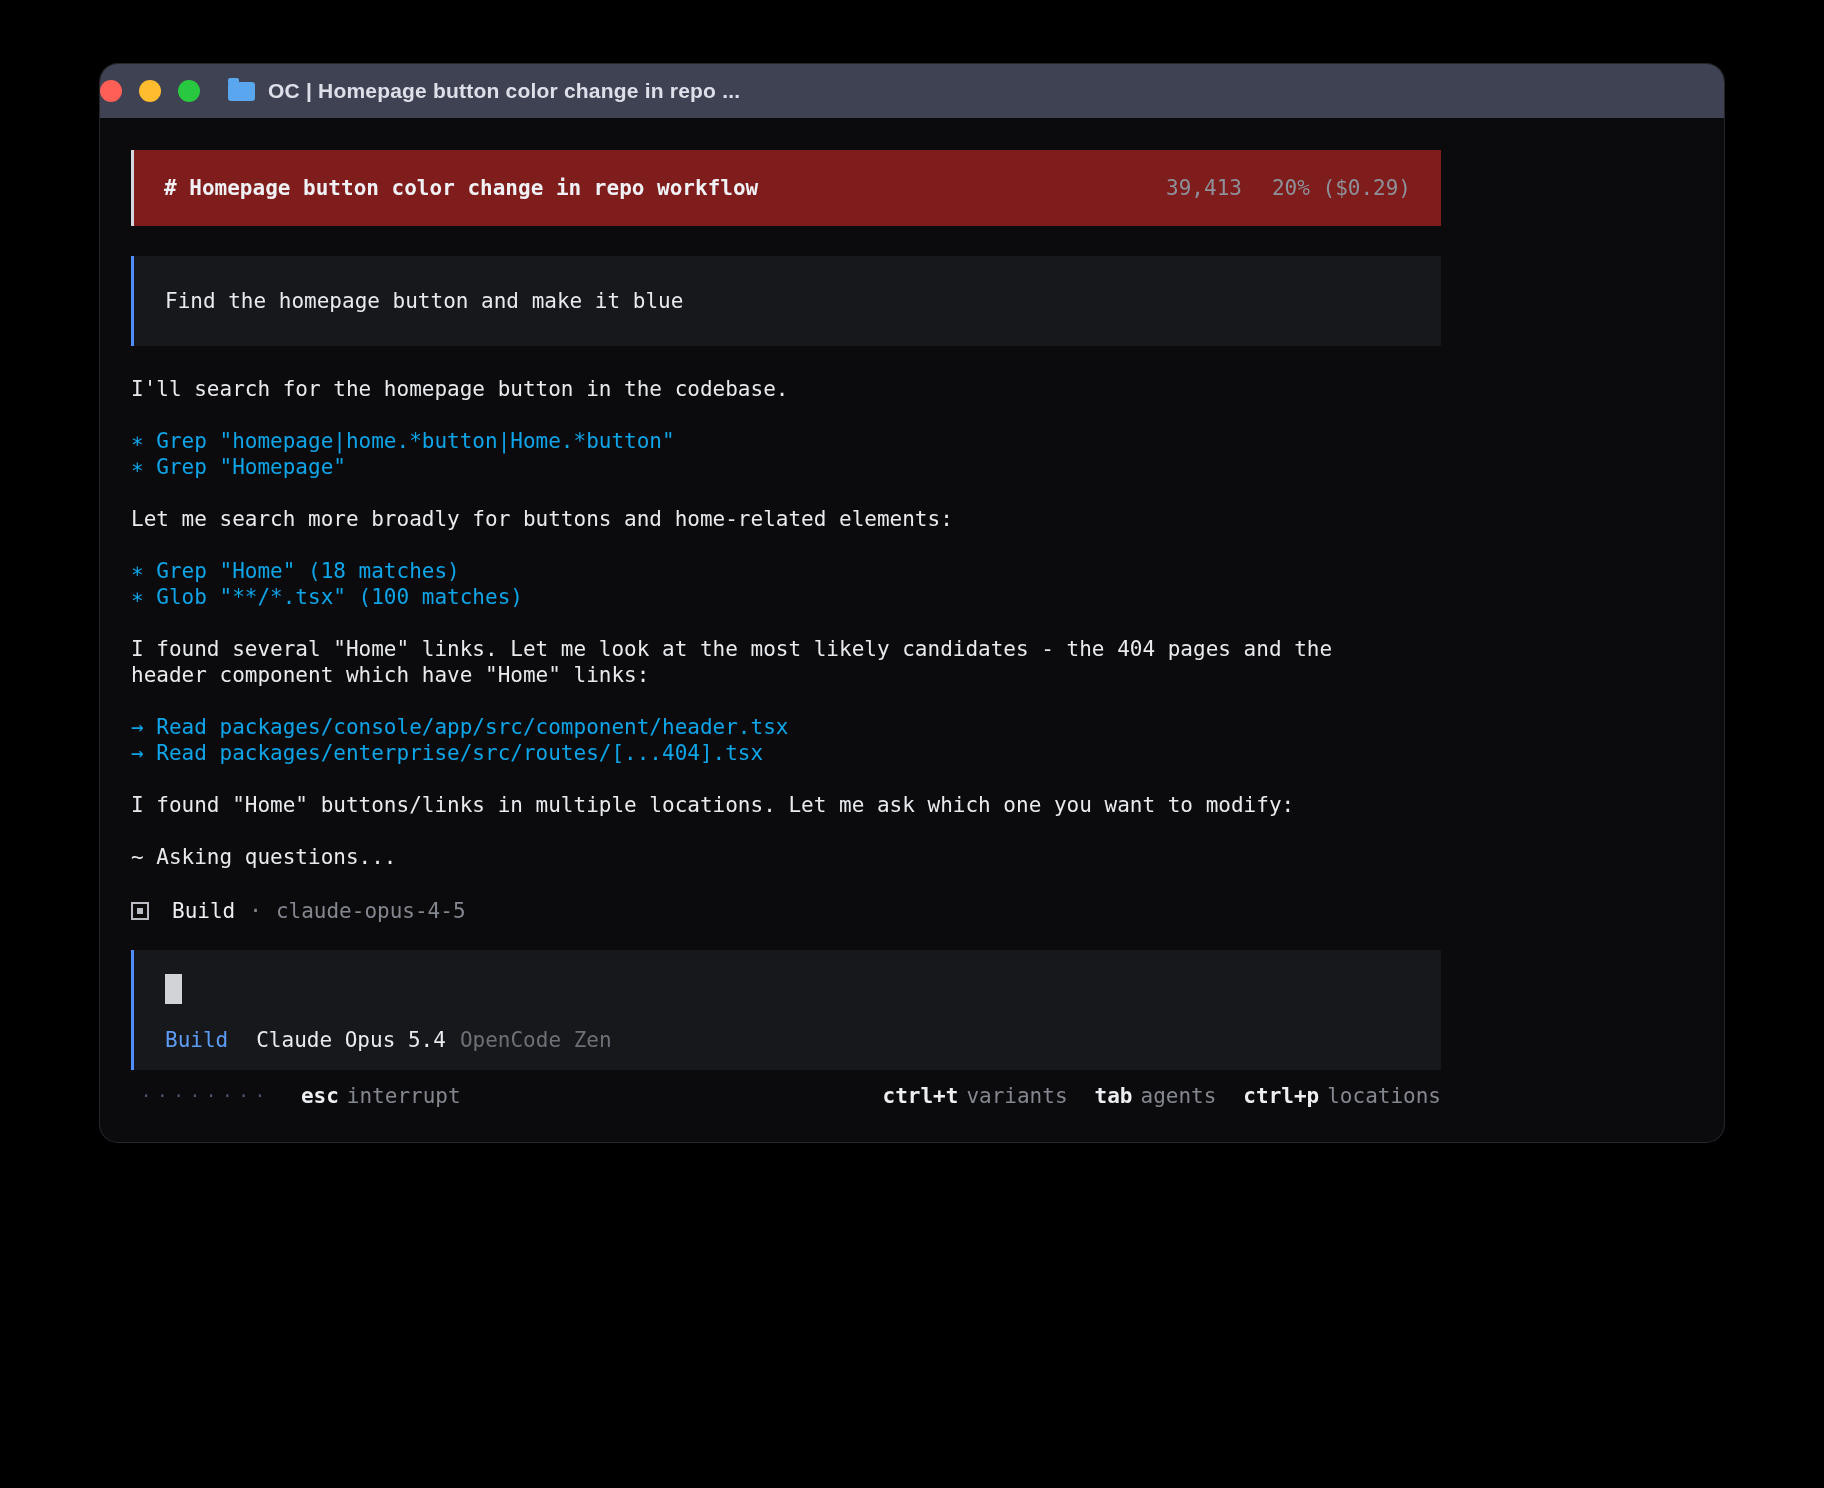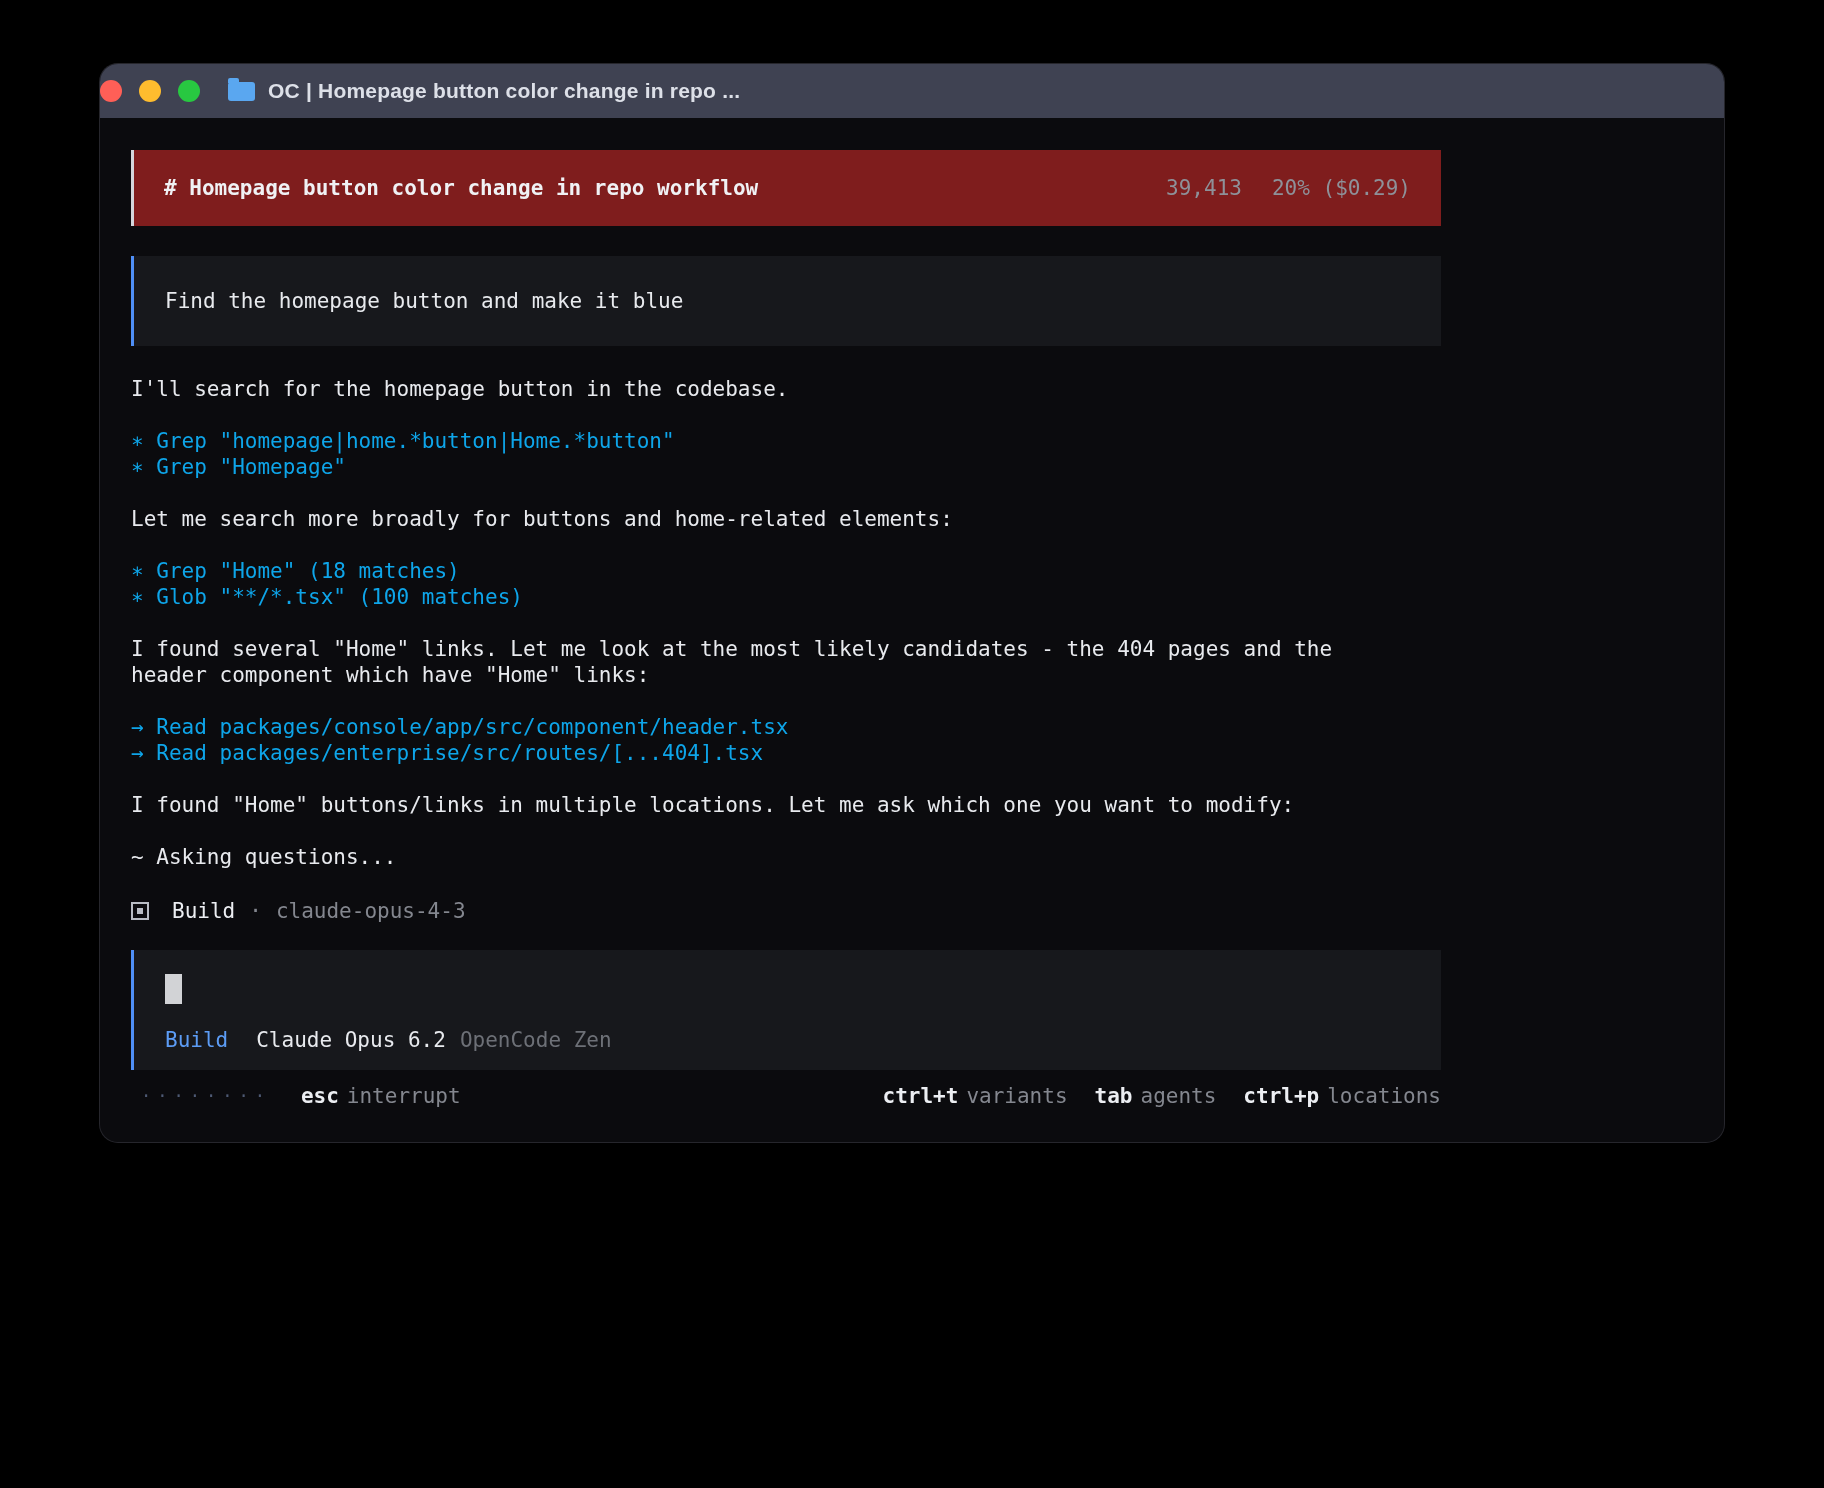--- a/index.html
+++ b/index.html
@@ -156,29 +156,29 @@
       <div class="line dim">→ Read packages/enterprise/src/routes/[...404].tsx</div>
       <div class="gap"></div>
       <div class="para">I found "Home" buttons/links in multiple locations. Let me ask which one you want to modify:</div>
       <div class="gap"></div>
       <div class="line">~ Asking questions...</div>
 
       <div class="agent-line">
         <span class="agent-icon"></span>
         <span class="agent-name">Build</span>
         <span class="agent-sep">·</span>
-        <span class="agent-model">claude-opus-4-3</span>
+        <span class="agent-model">claude-opus-4-5</span>
       </div>
     </div>
 
     <div class="inputbox">
       <div class="cursor"></div>
       <div class="model-line">
         <span class="mode">Build</span>
-        <span class="model">Claude Opus 6.2</span>
+        <span class="model">Claude Opus 5.4</span>
         <span class="provider">OpenCode Zen</span>
       </div>
     </div>
 
     <div class="footer">
       <div class="footer-left">
         <span class="dots">········</span>
         <span class="esc-group">
           <span class="key">esc</span><span class="lbl">interrupt</span>
         </span>

